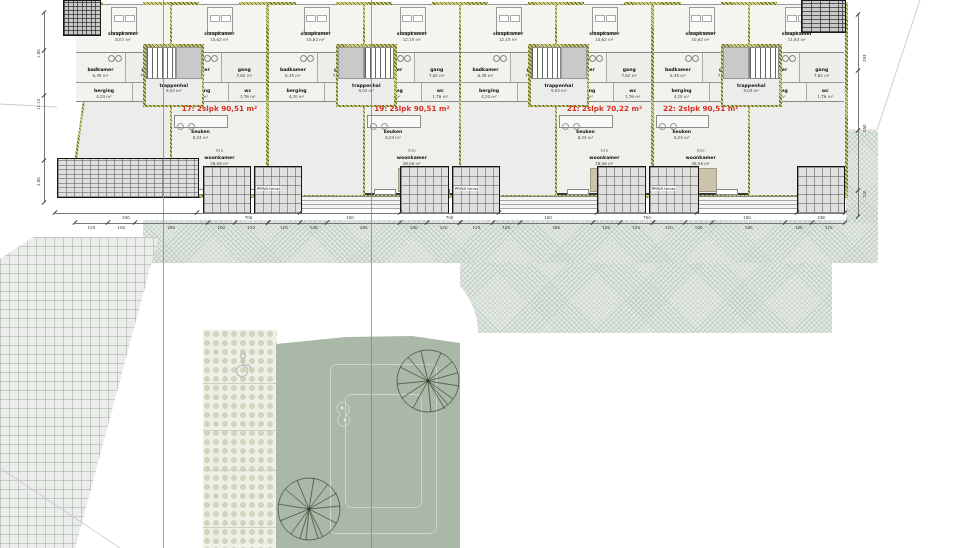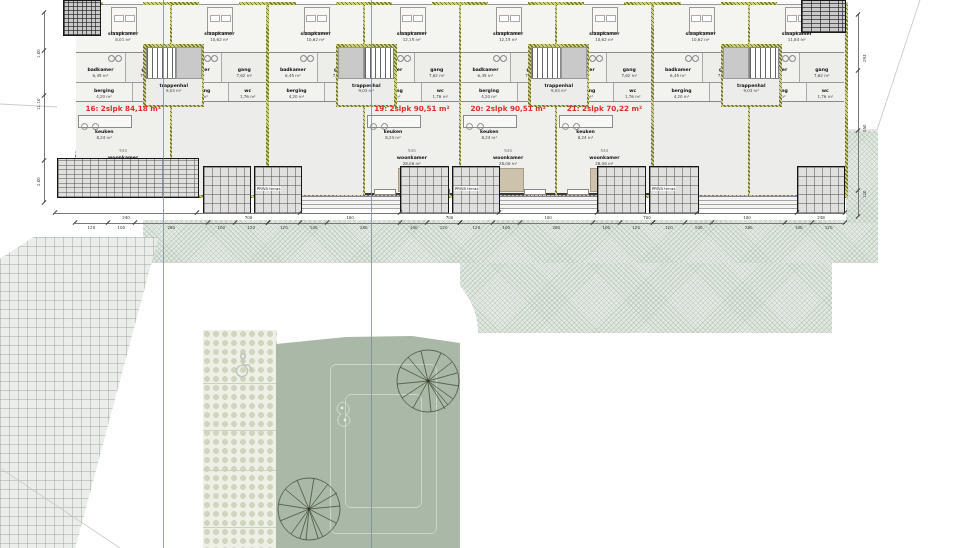--- a/index.html
+++ b/index.html
@@ -216,36 +216,20 @@
               <s>4,20 m²</s>
             </div>
           </div>
       <div class="wcr">
             <div class="rl">
               <b>wc</b>
               <s>1,76 m²</s>
             </div>
           </div>
     </div>
-    <div class="living">
-      <div class="ulabel">16: 2slpk 84,18 m²</div>
-      <div class="counter"><i></i><i></i></div>
-      <div class="rl kk">
-            <b>keuken</b>
-            <s>8,24 m²</s>
-          </div>
-      <div class="din">540</div>
-      <div class="rl wk">
-            <b>woonkamer</b>
-            <s>25,80 m²</s>
-          </div>
-      <div class="sofa"></div>
-      <div class="win wA"></div>
-      <div class="win wB"></div>
-    </div>
       </div>
       <div class="unit" style="left: 171.25px;">
         <div class="bedroom">
       <div class="topwin"></div>
       <div class="bed"><i></i><i></i></div>
       <div class="rl">
             <b>slaapkamer</b>
             <s>10,62 m²</s>
           </div>
     </div>
@@ -272,20 +256,36 @@
               <s>4,20 m²</s>
             </div>
           </div>
       <div class="wcr">
             <div class="rl">
               <b>wc</b>
               <s>1,76 m²</s>
             </div>
           </div>
     </div>
+    <div class="living">
+      <div class="ulabel">17: 2slpk 90,51 m²</div>
+      <div class="counter"><i></i><i></i></div>
+      <div class="rl kk">
+            <b>keuken</b>
+            <s>8,24 m²</s>
+          </div>
+      <div class="din">540</div>
+      <div class="rl wk">
+            <b>woonkamer</b>
+            <s>28,06 m²</s>
+          </div>
+      <div class="sofa"></div>
+      <div class="win wA"></div>
+      <div class="win wB"></div>
+    </div>
       </div>
       <div class="unit" style="left: 267.5px;">
         <div class="bedroom">
       <div class="topwin"></div>
       <div class="bed"><i></i><i></i></div>
       <div class="rl">
             <b>slaapkamer</b>
             <s>10,62 m²</s>
           </div>
     </div>
@@ -408,36 +408,20 @@
               <s>4,20 m²</s>
             </div>
           </div>
       <div class="wcr">
             <div class="rl">
               <b>wc</b>
               <s>1,76 m²</s>
             </div>
           </div>
     </div>
-    <div class="living">
-      <div class="ulabel">20: 2slpk 90,51 m²</div>
-      <div class="counter"><i></i><i></i></div>
-      <div class="rl kk">
-            <b>keuken</b>
-            <s>8,24 m²</s>
-          </div>
-      <div class="din">540</div>
-      <div class="rl wk">
-            <b>woonkamer</b>
-            <s>28,06 m²</s>
-          </div>
-      <div class="sofa"></div>
-      <div class="win wA"></div>
-      <div class="win wB"></div>
-    </div>
       </div>
       <div class="unit" style="left: 556.25px;">
         <div class="bedroom">
       <div class="topwin"></div>
       <div class="bed"><i></i><i></i></div>
       <div class="rl">
             <b>slaapkamer</b>
             <s>10,62 m²</s>
           </div>
     </div>
@@ -519,20 +503,36 @@
               <b>berging</b>
               <s>4,20 m²</s>
             </div>
           </div>
       <div class="wcr">
             <div class="rl">
               <b>wc</b>
               <s>1,76 m²</s>
             </div>
           </div>
+    </div>
+    <div class="living">
+      <div class="ulabel">22: 2slpk 90,51 m²</div>
+      <div class="counter"><i></i><i></i></div>
+      <div class="rl kk">
+            <b>keuken</b>
+            <s>8,24 m²</s>
+          </div>
+      <div class="din">540</div>
+      <div class="rl wk">
+            <b>woonkamer</b>
+            <s>28,06 m²</s>
+          </div>
+      <div class="sofa"></div>
+      <div class="win wA"></div>
+      <div class="win wB"></div>
     </div>
       </div>
       <div class="unit last" style="left: 748.75px;">
         <div class="bedroom">
       <div class="topwin"></div>
       <div class="bed"><i></i><i></i></div>
       <div class="rl">
             <b>slaapkamer</b>
             <s>11,84 m²</s>
           </div>

